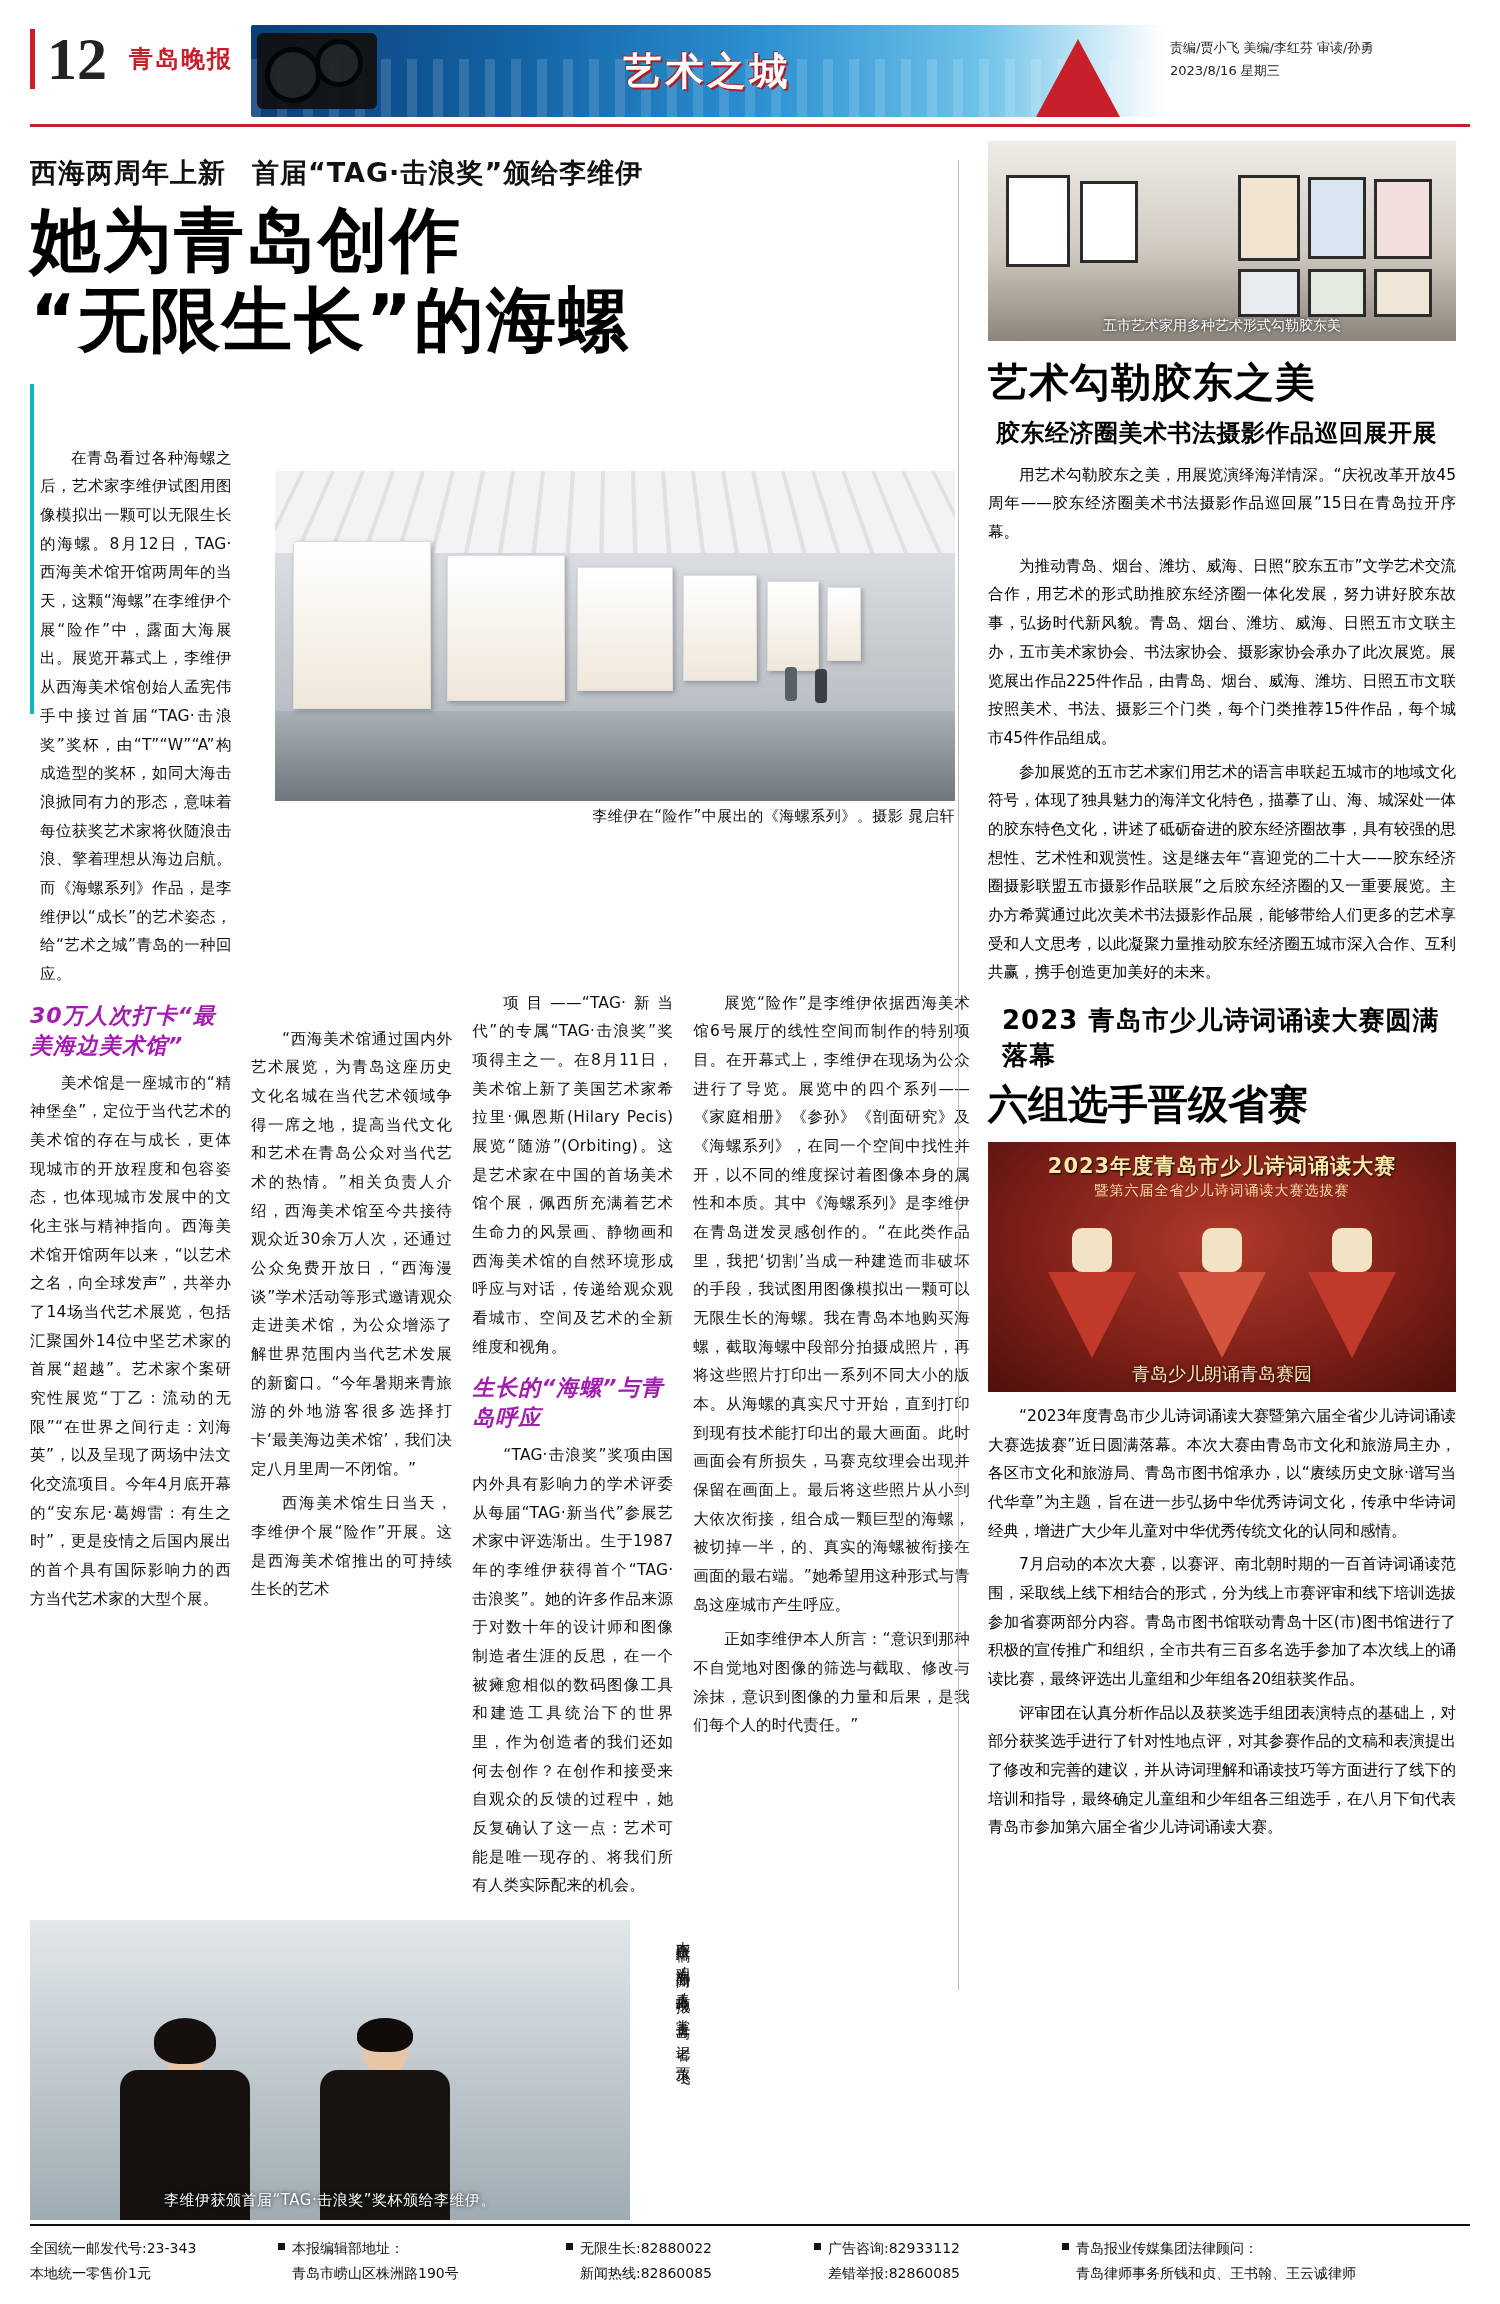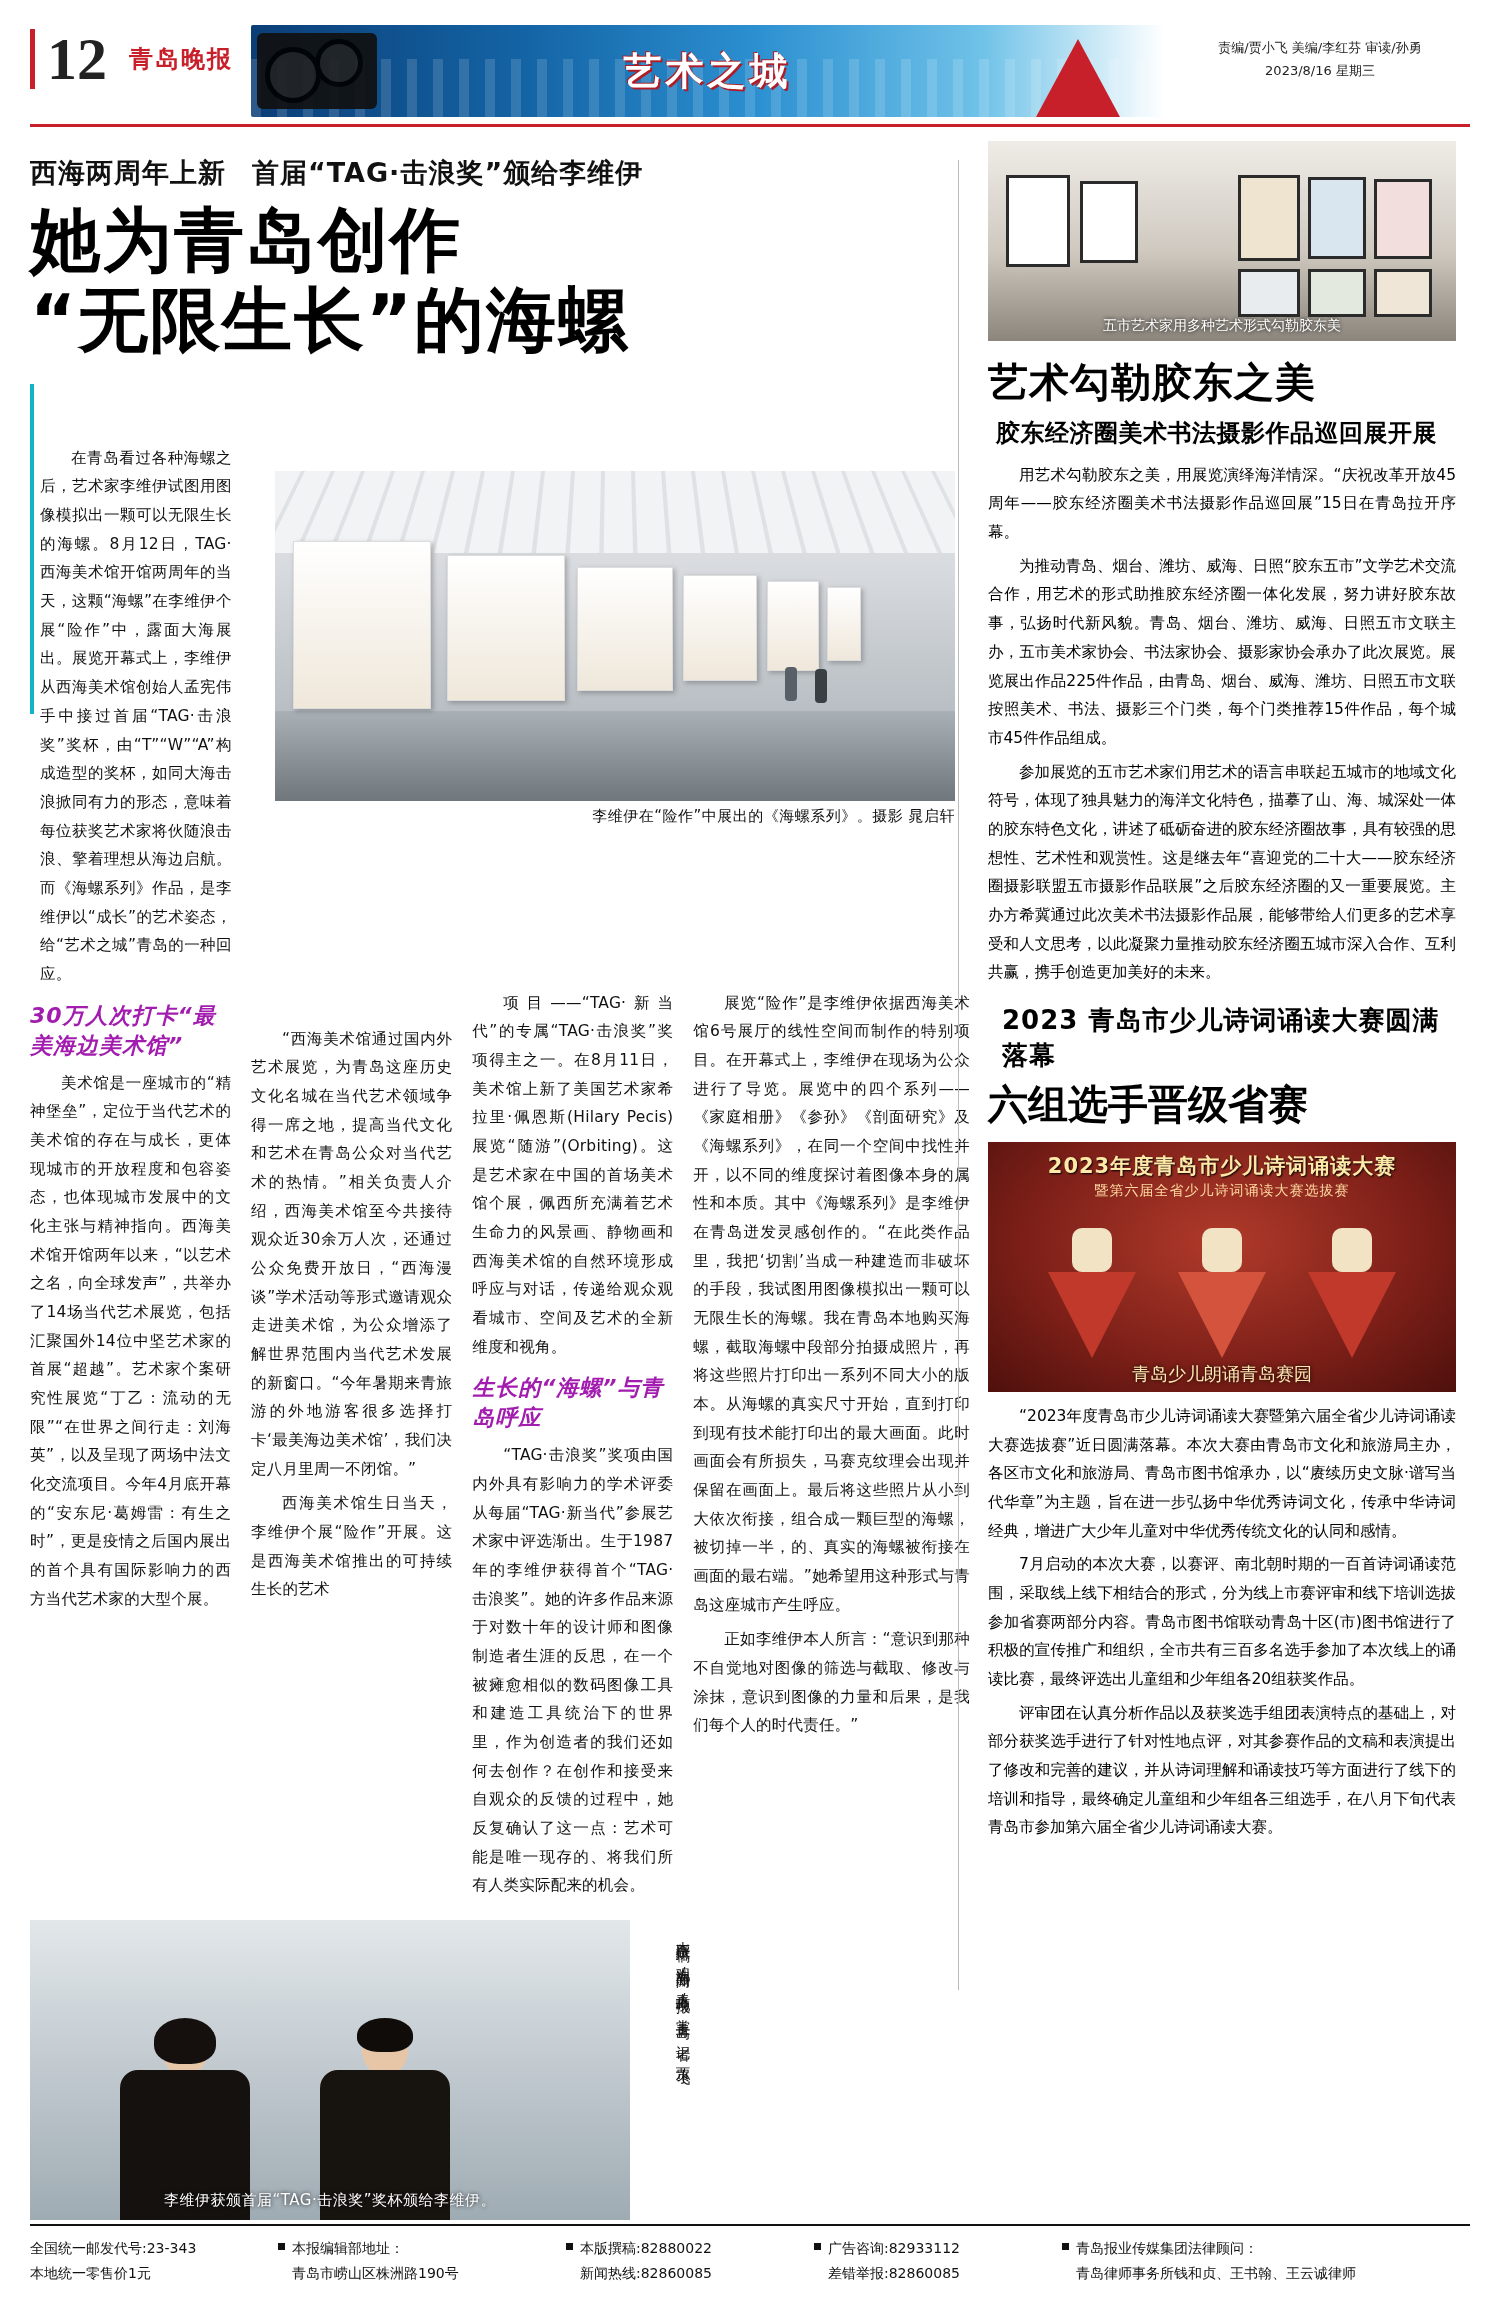--- a/index.html
+++ b/index.html
@@ -56,21 +56,21 @@
   .film-reel:after  { width:38px; height:38px; left:58px; top:6px; }
   .sail-sculpture {
     position:absolute; right:14px; bottom:0; width:120px; height:86px;
   }
   .sail-sculpture .torch {
     position:absolute; right:30px; bottom:0; width:0; height:0;
     border-left:42px solid transparent; border-right:42px solid transparent; border-bottom:78px solid #c8202a;
   }
   .byline-box {
     width:300px; margin-left:6px; font-family:"DejaVu Sans", sans-serif;
-    font-size:13px; line-height:1.8; color:#222; text-align:center;
+    font-size:13px; line-height:1.8; color:#222; text-align:left;
   }
   .masthead-rule { height:3px; background:#c8202a; margin:6px 0 0 0; }
 
   
   .content { display:flex; gap:18px; margin-top:14px; position:relative; }
   .left-col { width:940px; position:relative; }
   .right-col { width:468px; position:relative; }
   .vdivider {
     position:absolute; left:958px; top:160px; width:1px; height:1830px; background:#bbb;
   }
@@ -389,21 +389,21 @@
   <div class="footer">
     <div class="fcol nb" style="width:230px;">
       <div>全国统一邮发代号:23-343</div>
       <div>本地统一零售价1元</div>
     </div>
     <div class="fcol" style="width:270px;">
       <div>本报编辑部地址：</div>
       <div>青岛市崂山区株洲路190号</div>
     </div>
     <div class="fcol" style="width:230px;">
-      <div>本版撰稿:82880022</div>
+      <div>无限生长:82880022</div>
       <div>新闻热线:82860085</div>
     </div>
     <div class="fcol" style="width:230px;">
       <div>广告咨询:82933112</div>
       <div>差错举报:82860085</div>
     </div>
     <div class="fcol" style="width:400px;">
       <div>青岛报业传媒集团法律顾问：</div>
       <div>青岛律师事务所钱和贞、王书翰、王云诚律师</div>
     </div>

